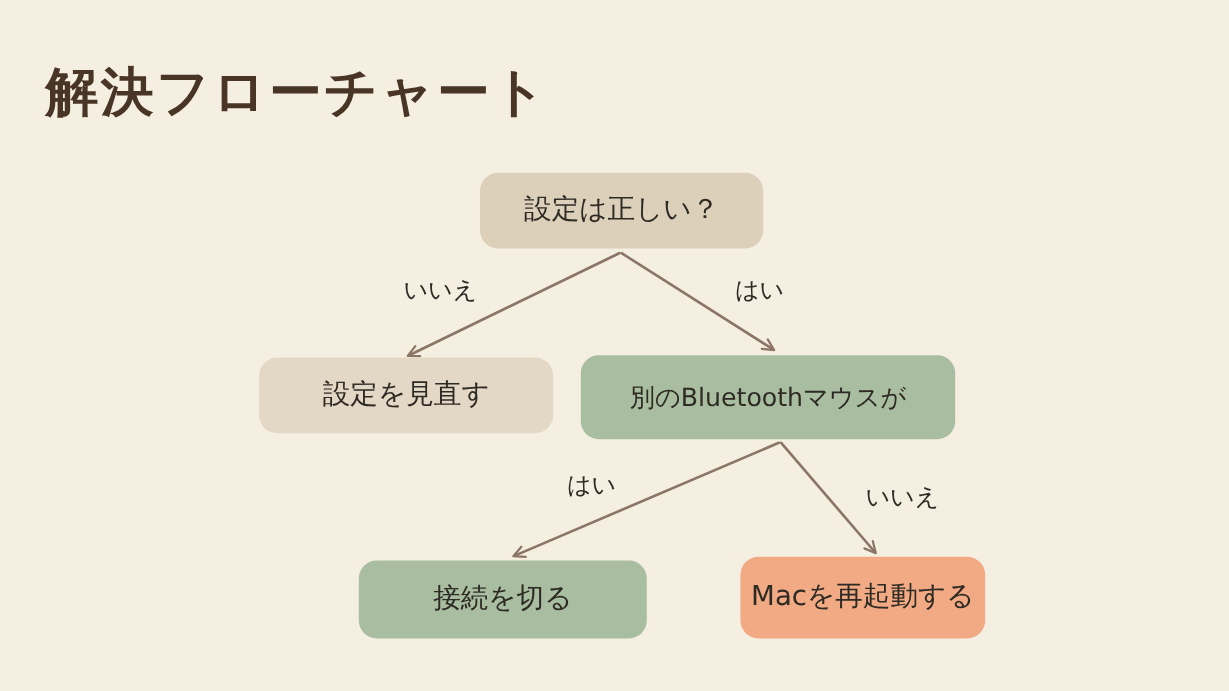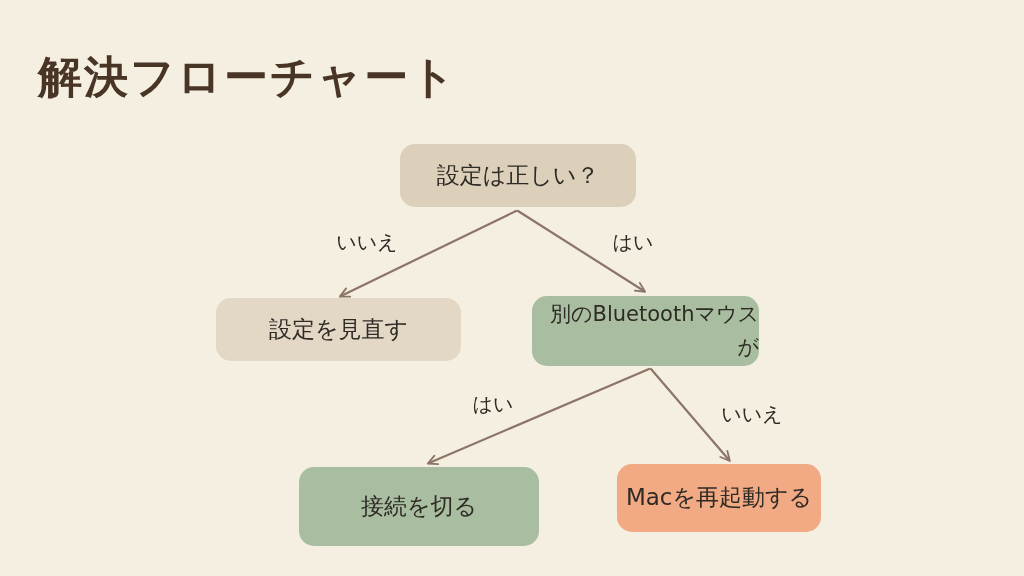--- a/index.html
+++ b/index.html
@@ -27,27 +27,27 @@
   .node {
     position: absolute;
     display: flex;
     flex-direction: column;
     align-items: center;
     justify-content: center;
     border-radius: 15px;
     font-size: 23px;
     line-height: 1.45;
     color: var(--text, #2e2a24);
-    text-align: right;
+    text-align: left;
     box-sizing: border-box;
   }
   #node-check-settings { left: 400px; top: 144px; width: 236px; height: 63px; background: var(--node-tan, #dcd0ba); }
   #node-review-settings { left: 216px; top: 298px; width: 245px; height: 63px; background: var(--node-tan-light, #e3d7c5); }
-  #node-other-mouse   { left: 532px; top: 296px; width: 227px; height: 70px; background: var(--node-green, #a9bea1); font-size: 21px; line-height: 1.55; }
-  #node-disconnect    { left: 299px; top: 467px; width: 240px; height: 79px; background: var(--node-green, #a9bea1); }
+  #node-other-mouse   { left: 484px; top: 296px; width: 312px; height: 70px; background: var(--node-green, #a9bea1); font-size: 21px; line-height: 1.55; }
+  #node-disconnect    { left: 299px; top: 467px; width: 240px; height: 65px; background: var(--node-green, #a9bea1); }
   #node-restart-mac   { left: 617px; top: 464px; width: 204px; height: 68px; background: var(--node-salmon, #f1aa84); }
   .edge-label {
     position: absolute;
     transform: translate(-50%, -50%);
     font-size: 20px;
     color: var(--text, #2e2a24);
     white-space: nowrap;
   }
   #edge-label-0 { left: 367px; top: 242px; }
   #edge-label-1 { left: 633px; top: 242px; }

